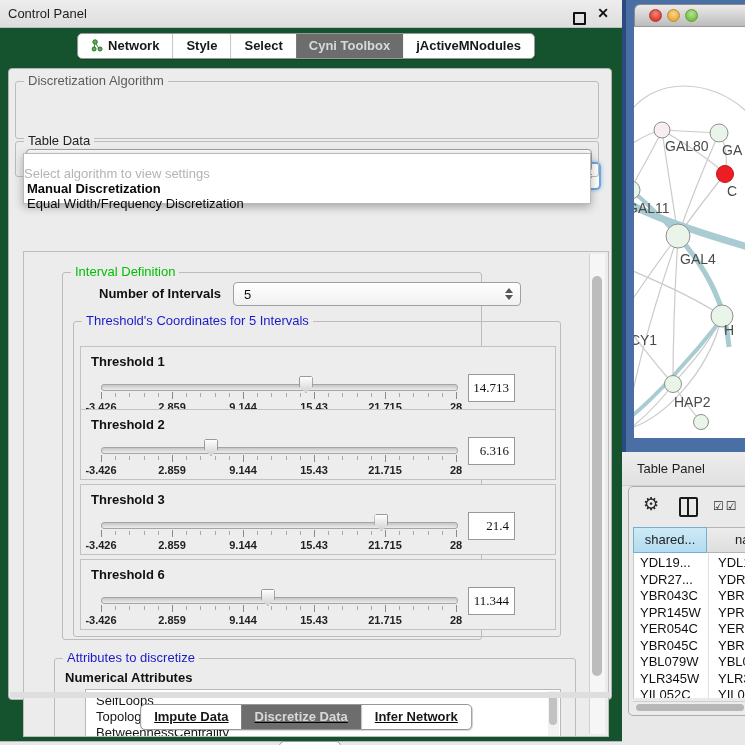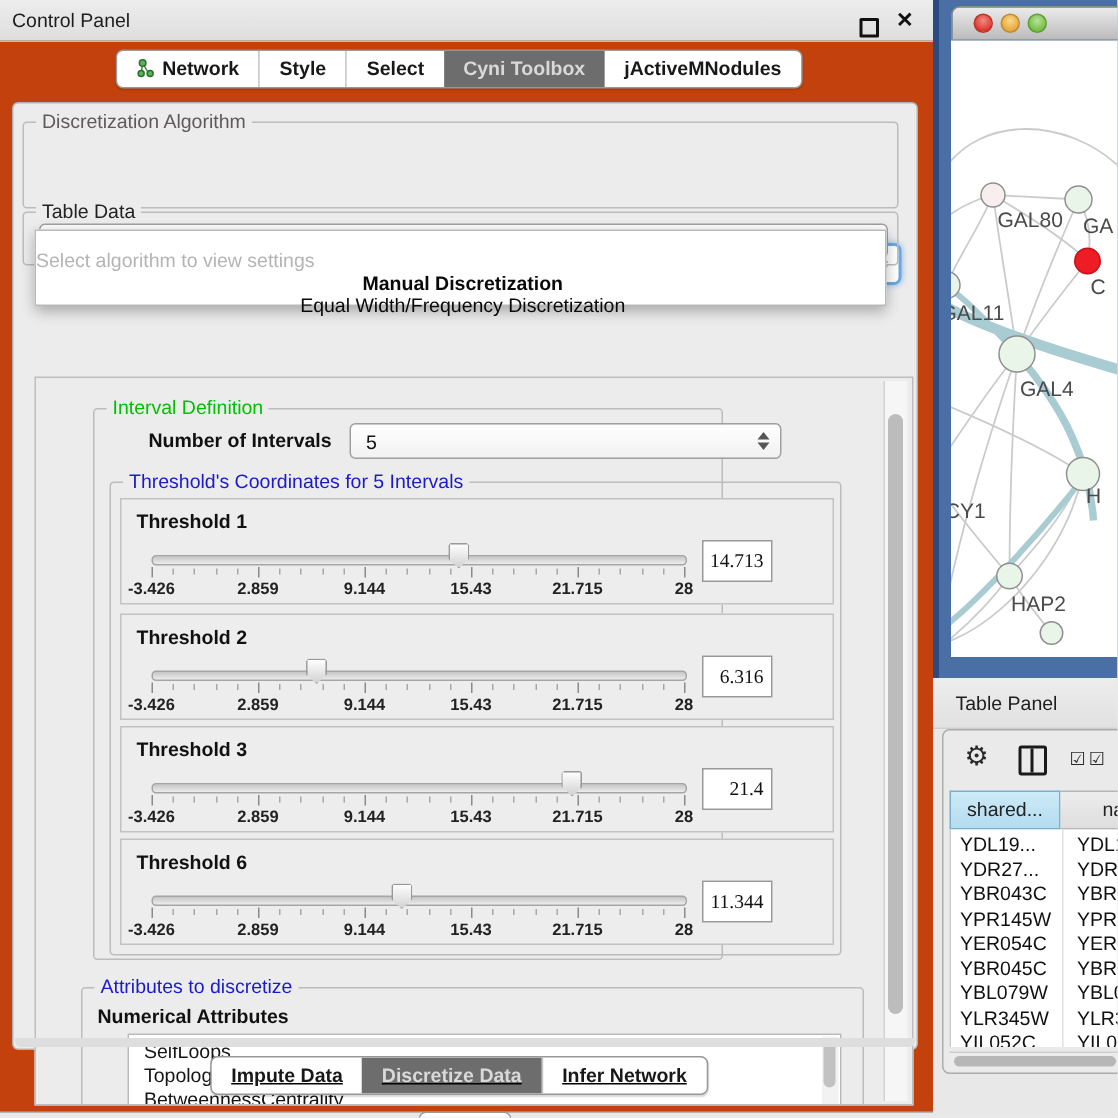--- a/index.html
+++ b/index.html
@@ -1,20 +1,20 @@
 <!DOCTYPE html>
 <html><head>
 <meta charset="utf-8">
 <style>
   html,body{margin:0;padding:0;}
   body{width:745px;height:745px;overflow:hidden;background:#e8e8e8;
        font-family:"Liberation Sans",sans-serif;-webkit-font-smoothing:antialiased;}
   .root{position:relative;width:745px;height:745px;overflow:hidden;}
   
-  .ctrl{position:absolute;left:0;top:0;width:622px;height:741px;background:#c2410c;border-bottom:1px solid #b5b5b5;}
+  .ctrl{position:absolute;left:0;top:0;width:622px;height:741px;background:#14532d;border-bottom:1px solid #b5b5b5;}
   .titlebar{position:absolute;left:0;top:0;width:622px;height:27px;background:linear-gradient(#ededed,#dedede);border-bottom:1px solid #bdbdbd;}
   .titlebar .t{position:absolute;left:8px;top:6px;font-size:13px;color:#1d1d1d;}
   .float-btn{position:absolute;right:36px;top:12px;width:9px;height:9px;border:2px solid #111;border-radius:1px;}
   .close-btn{position:absolute;right:13px;top:5px;font-size:14px;font-weight:bold;color:#111;}
   
   .tabbar{position:absolute;left:306px;top:33px;transform:translateX(-50%);display:flex;
           background:#fff;border:1px solid #979797;border-radius:5px;overflow:hidden;box-shadow:0 1px 1px rgba(0,0,0,.15);}
   .tab{padding:4px 13px 5px;font-size:13px;font-weight:600;color:#181818;white-space:nowrap;display:flex;align-items:center;gap:5px;}
   .tab.sep{border-left:1px solid #c3c3c3;}
   .tab.selected{background:#6d6d6d;color:#d9d9d9;align-items:flex-end;}
@@ -30,21 +30,21 @@
   .combo .val{position:absolute;left:10px;top:4px;}
   .spin{position:absolute;right:7px;top:50%;transform:translateY(-50%);display:flex;flex-direction:column;gap:2px;}
   .spin i{display:block;width:0;height:0;border-left:4px solid transparent;border-right:4px solid transparent;}
   .spin .up{border-bottom:5px solid #555;}
   .spin .dn{border-top:5px solid #555;}
   .algo-combo{left:20px;top:93px;width:572px;height:28px;border:2px solid #6ea8dc;box-shadow:0 0 4px #85b7e9;border-radius:5px;background:#fff;}
   
   .popup{position:absolute;left:14px;top:84px;width:566px;height:49px;background:#fff;border:1px solid #b9b9b9;
          box-shadow:0 3px 9px rgba(0,0,0,.3);z-index:50;font-size:13px;}
   .popup .hint{display:block;text-align:left;color:#b4b4b4;padding-top:12px;line-height:15px;}
-  .popup .opt{display:block;padding-left:3px;line-height:15px;color:#090909;text-align:center;}
+  .popup .opt{display:block;padding-left:3px;line-height:15px;color:#090909;}
   .popup .opt.first{font-weight:bold;}
   
   .scrollpane{position:absolute;left:14px;top:182px;width:586px;height:486px;border:1px solid #bdbdbd;background:#ececec;overflow:hidden;box-sizing:border-box;}
   .vscroll{position:absolute;right:3px;top:2px;width:15px;height:480px;background:#f6f6f6;border-left:1px solid #d0d0d0;}
   .vscroll .thumb{position:absolute;left:2px;top:22px;width:10px;height:400px;background:#bcbcbc;border-radius:6px;}
   
   .ig{left:38px;top:20px;width:420px;height:368px;}
   .count-label{position:absolute;left:36px;top:13px;font-size:13px;font-weight:bold;color:#111;}
   .count-combo{left:170px;top:9px;width:288px;height:24px;}
   .tg{left:10px;top:48px;width:488px;height:316px;}
@@ -174,21 +174,21 @@
             <span class="val">5</span>
             <span class="spin">
                 <i class="up"></i>
                 <i class="dn"></i>
               </span>
           </div>
 
           <div class="group tg">
             <span class="gtitle blue">Threshold's Coordinates for 5 Intervals</span>
 
-            <div class="trow" style="top:10px;">
+            <div class="trow" style="top:24px;">
               <span class="lbl">Threshold 1</span>
               <div class="track"></div>
               <div class="thumbp" style="left: 217.835px;"></div>
               <div class="vfield">14.713</div>
             <div class="tick major" style="left: 20px;"></div>
                 <div class="tick minor" style="left: 34.2px;"></div>
                 <div class="tick minor" style="left: 48.4px;"></div>
                 <div class="tick minor" style="left: 62.6px;"></div>
                 <div class="tick minor" style="left: 76.8px;"></div>
                 <div class="tick major" style="left: 91px;"></div>

